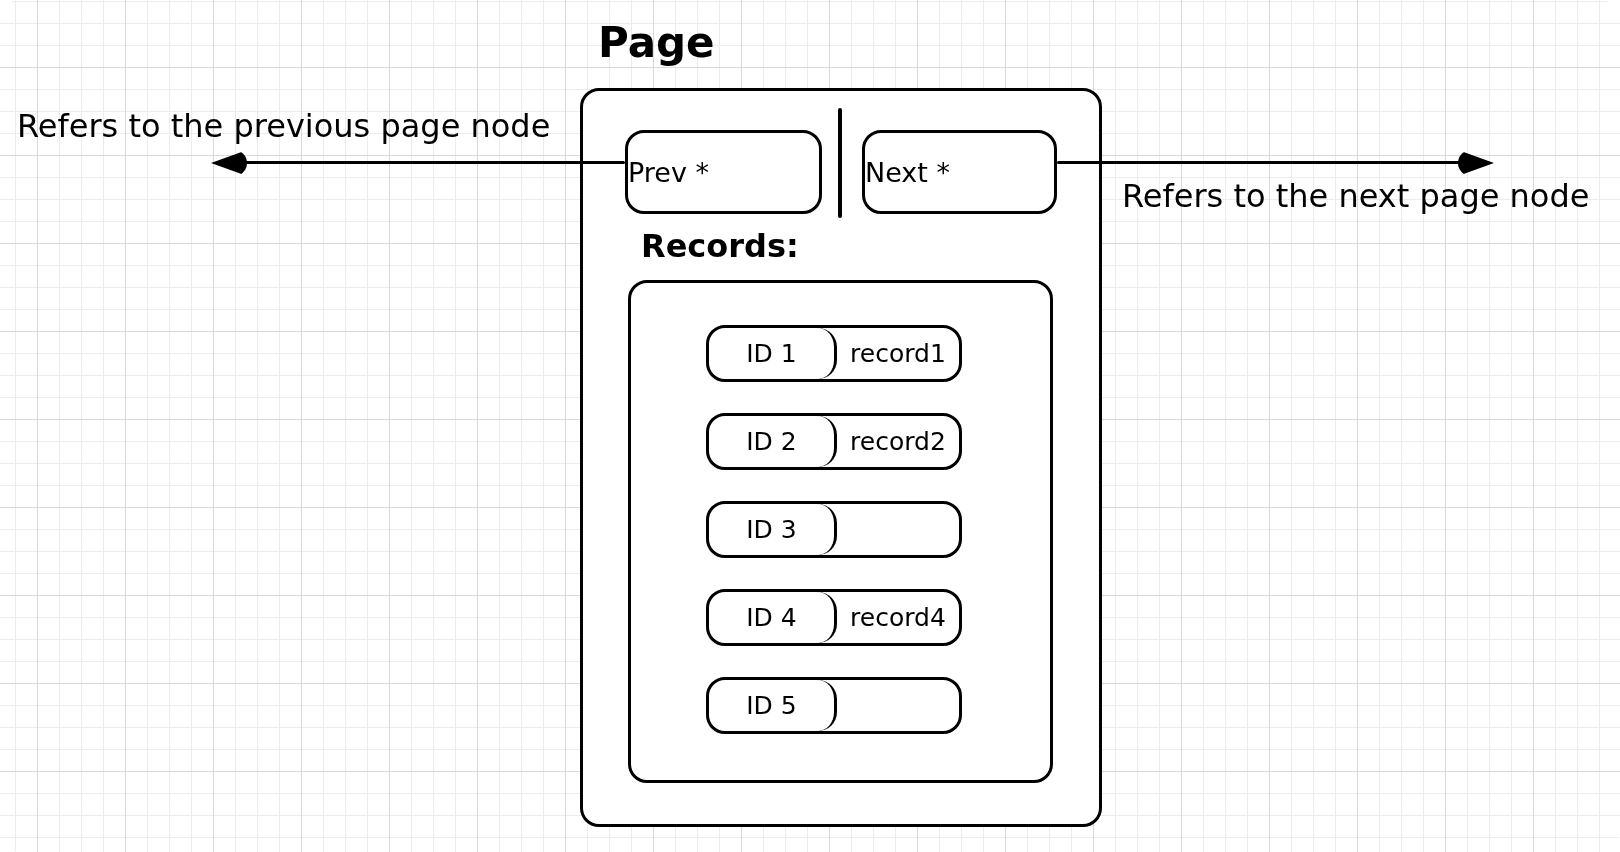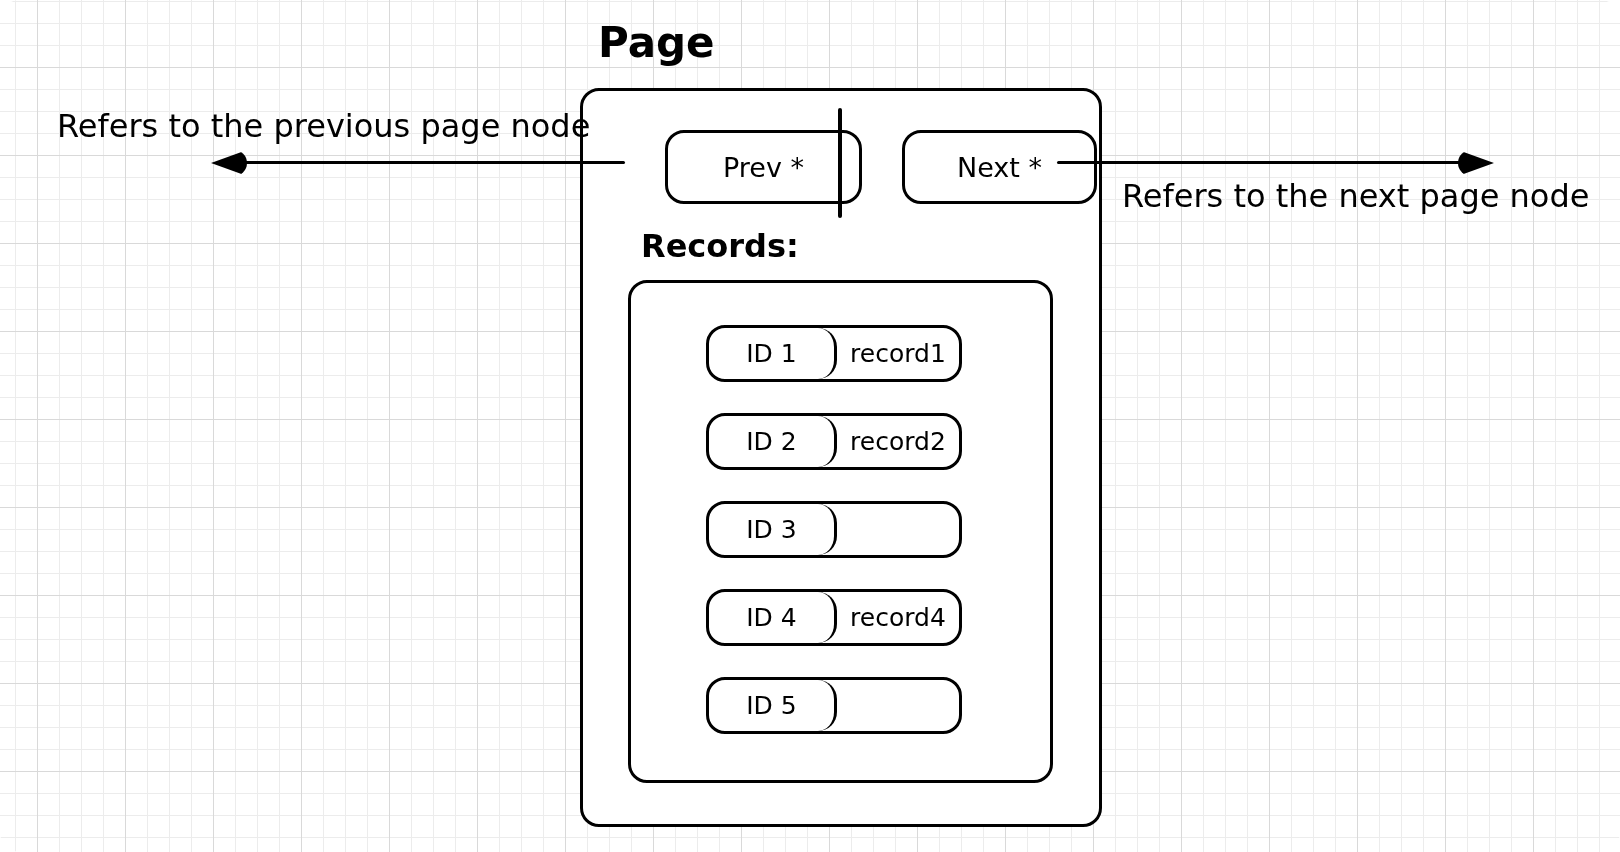--- a/index.html
+++ b/index.html
@@ -38,28 +38,26 @@
 
   .big-box {
     left: 580px; top: 88px;
     width: 522px; height: 739px;
     border: 3px solid #000000;
     background: #ffffff;
   }
 
   .pointer-box {
     top: 130px;
-    height: 74px;
+    height: 84px;
     border: 3px solid #000000;
     background: #ffffff;
     display: flex;
     align-items: center;
-    justify-content: center;
     font-size: 27px;
-    margin-left: 40px;
   }
   .pointer-box.prev { left: 625px; width: 197px; }
   .pointer-box.next { left: 862px; width: 195px; }
 
   .pointer-divider {
     left: 838px; top: 108px;
     width: 4px; height: 110px;
     background: #000000;
   }
 
@@ -111,21 +109,21 @@
     border-bottom: 13px solid transparent;
   }
   .arrowhead.left  { left: 211px;  border-right: 36px solid #000000; }
   .arrowhead.right { left: 1458px; border-left: 36px solid #000000; }
 
   .arrow-label {
     font-size: 32px;
     line-height: 1.2;
     white-space: nowrap;
   }
-  .arrow-label.left  { left: 17px;   top: 107px; padding-left: 40px; }
+  .arrow-label.left  { left: 17px;   top: 107px; }
   .arrow-label.right { left: 1122px; top: 177px; }
 </style>
 </head>
 <body>
 
 <div class="canvas">
 
   <div class="abs diagram-title">Page</div>
 
   <div class="abs big-box"></div>

